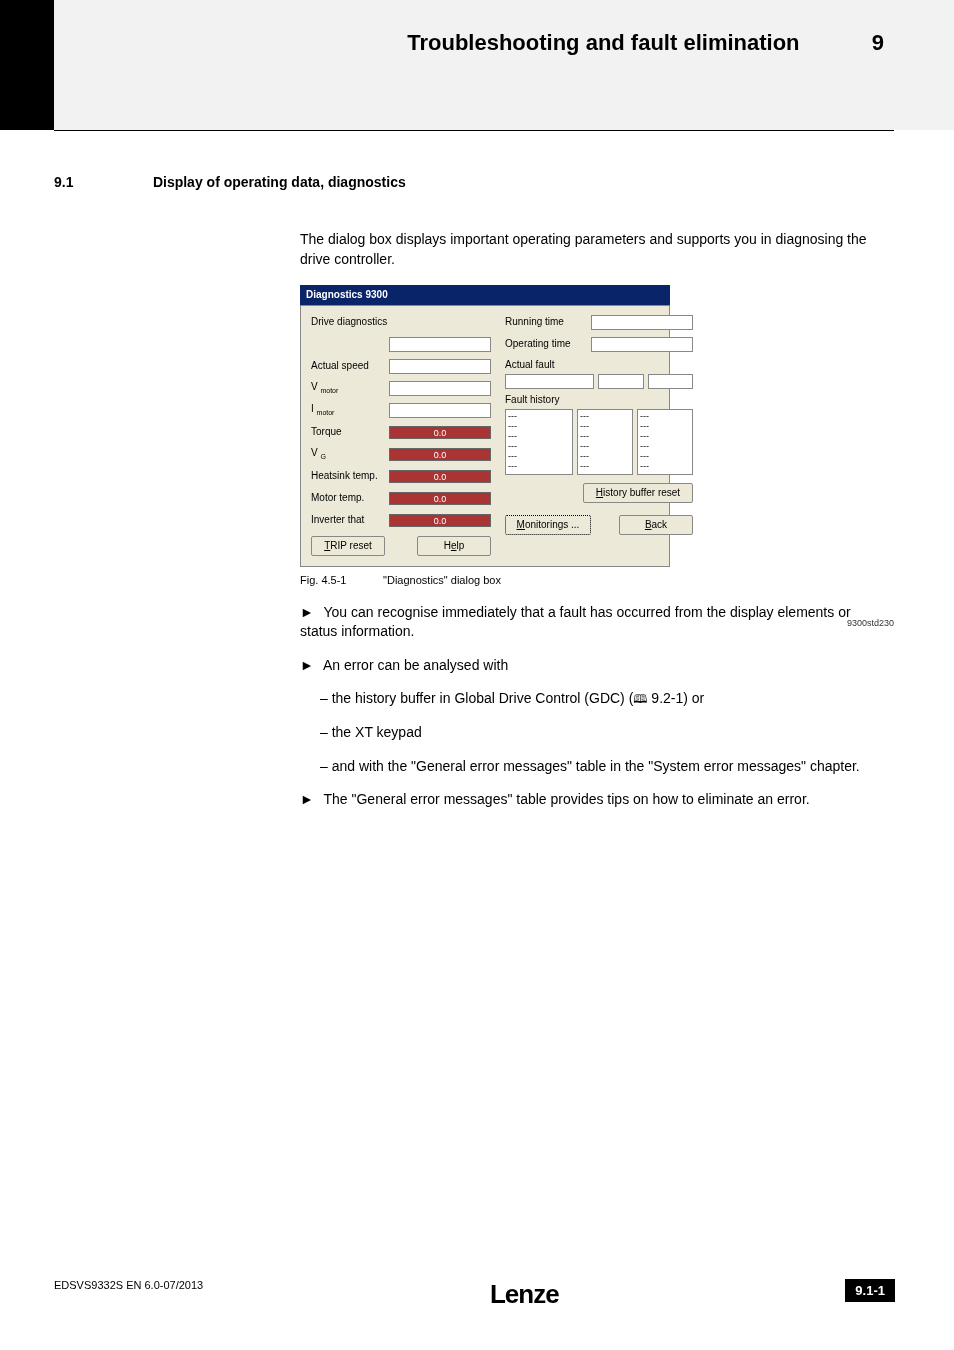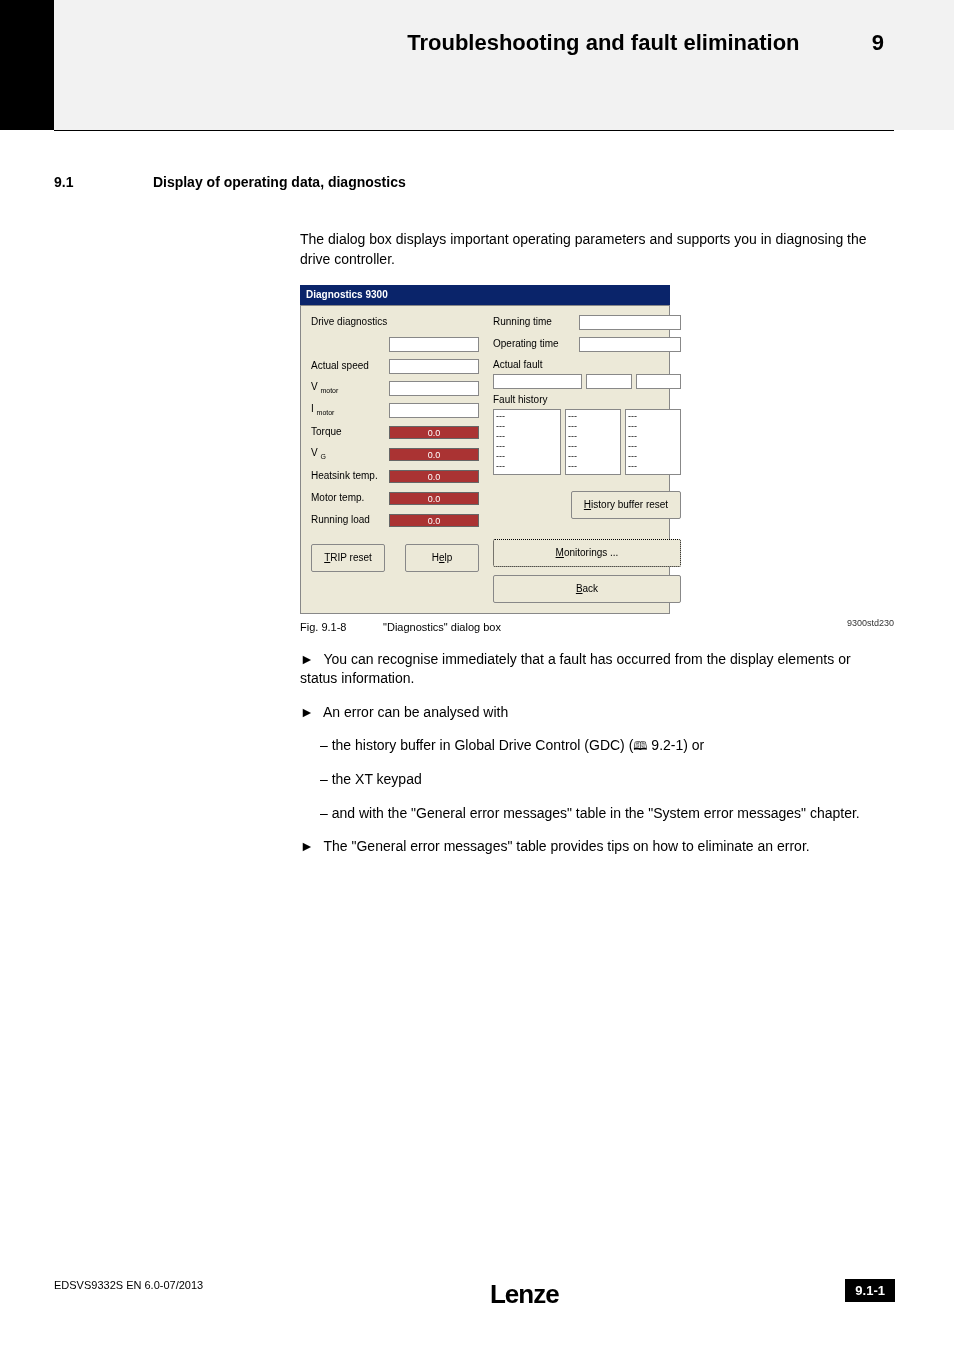--- a/index.html
+++ b/index.html
@@ -117,50 +117,49 @@
     position: relative;
     color: #fff;
     font-size: 9px;
     text-align: center;
     line-height: 12px;
   }
   .dlg-btn {
     display: inline-flex;
     align-items: center;
     justify-content: center;
-    height: 28px;
+    height: 20px;
     min-width: 74px;
     background: #ece9d8;
     border: 1px solid #888;
     border-radius: 2px;
     font-size: 10px;
     padding: 8px 6px;
-    margin-top: 8px;
   }
   .dlg-btn .u { text-decoration: underline; }
-  .dlg-left-buttons { margin-top: 8px; display:flex; gap:20px; }
+  .dlg-left-buttons { margin-top: 8px; display:flex; gap:32px; }
   .dlg-right-row { display:flex; align-items:center; margin-bottom:6px; height:16px; }
   .dlg-right-label { flex: 0 0 86px; }
   .fault-history {
     margin-top: 4px;
   }
   .fault-grid {
     display:flex; gap:4px;
     margin-top: 2px;
   }
   .fault-col {
     background:#fff; border:1px solid #888;
     width: 56px; height: 66px;
     font-size: 9px;
     padding: 1px 2px;
     overflow: hidden;
   }
   .fault-col .d { line-height: 10px; }
   .dlg-right-buttons-1 { margin-top:8px; text-align:right; }
-  .dlg-right-buttons-2 { margin-top:12px; display:flex; justify-content:space-between;flex-direction:column; }
+  .dlg-right-buttons-2 { margin-top:12px; display:flex; justify-content:space-between; }
   .fig-ref {
     position: absolute;
     right: 60px;
     top: 618px;
     font-size: 9px;
     color: #333;
   }
   .fig-caption {
     font-size: 11px;
     margin: 6px 0 14px 0;
@@ -247,21 +246,21 @@
         </div>
         <div class="dlg-row">
           <span class="dlg-label">Heatsink temp.</span>
           <span class="dlg-prog">0.0</span>
         </div>
         <div class="dlg-row">
           <span class="dlg-label">Motor temp.</span>
           <span class="dlg-prog">0.0</span>
         </div>
         <div class="dlg-row">
-          <span class="dlg-label">Running load</span>
+          <span class="dlg-label">Inverter that</span>
           <span class="dlg-prog">0.0</span>
         </div>
         <div class="dlg-left-buttons">
           <span class="dlg-btn">
               <span><span class="u">T</span>RIP reset</span>
             </span>
           <span class="dlg-btn">
               <span>H<span class="u">e</span>lp</span>
             </span>
         </div>
@@ -322,21 +321,21 @@
             </span>
           <span class="dlg-btn">
               <span><span class="u">B</span>ack</span>
             </span>
         </div>
       </div>
     </div>
   </div>
 
   <div class="fig-caption">
-    <span class="fig-num">Fig. 9.1-8</span>
+    <span class="fig-num">Fig. 4.5-1</span>
     <span>"Diagnostics" dialog box</span>
   </div>
 
   <p class="bullet">
     <span class="arrow">►</span>
     <span>You can recognise immediately that a fault has occurred from the display elements or status information.</span>
   </p>
 
   <p class="bullet">
     <span class="arrow">►</span>

